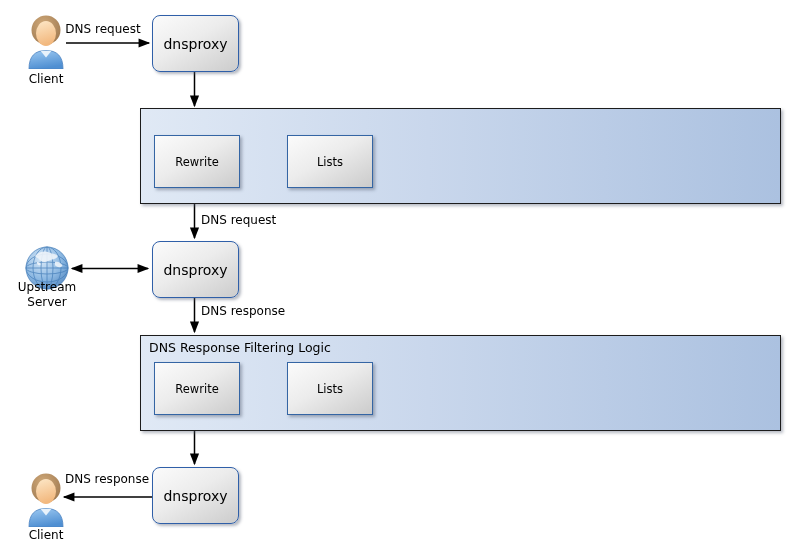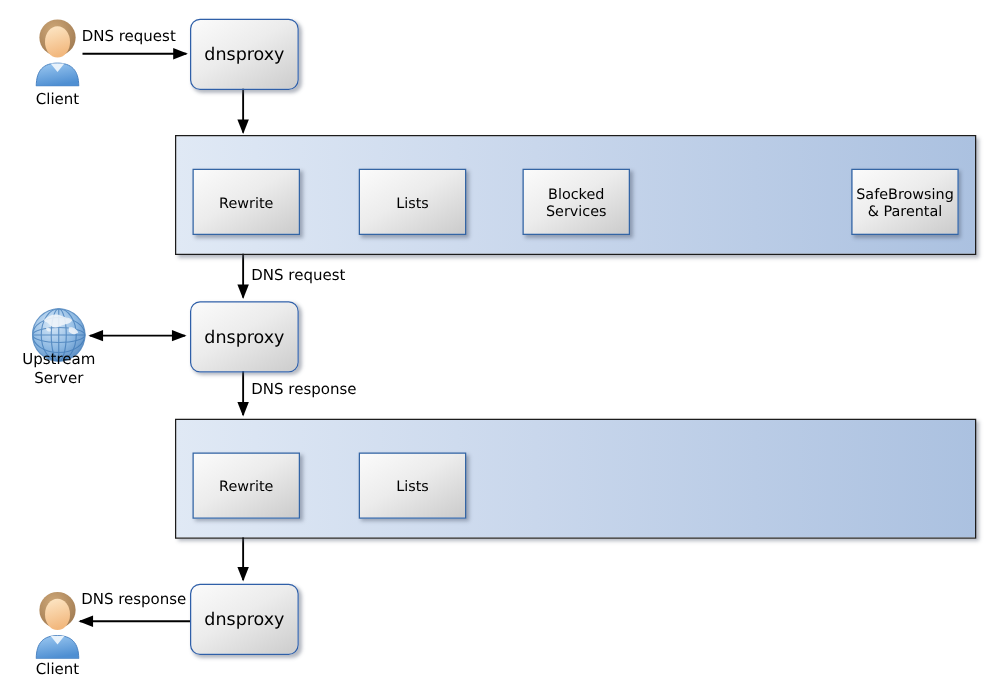--- a/index.html
+++ b/index.html
@@ -99,26 +99,20 @@
     <span>dnsproxy</span>
   </div>
 
   <div class="filter-container" style="left:140px;top:108px">
     <div class="inner-box" style="left:13px;top:26px">
       <span>Rewrite</span>
     </div>
     <div class="inner-box" style="left:146px;top:26px">
       <span>Lists</span>
     </div>
-    <div class="inner-box" style="left:277px;top:26px">
-      <span>Blocked Services</span>
-    </div>
-    <div class="inner-box" style="left:540px;top:26px">
-      <span>SafeBrowsing &amp; Parental</span>
-    </div>
   </div>
 
   <div class="lbl" style="left:201px;top:213px">DNS request</div>
 
   <div class="actor" style="left:25px;top:246px;width:44px;height:44px">
     <svg width="44" height="44" viewBox="0 0 44 44">
       <defs>
         <radialGradient id="glb" cx="0.38" cy="0.3" r="0.85">
           <stop offset="0" stop-color="#d9e9f8"></stop>
           <stop offset="0.55" stop-color="#8cb8e2"></stop>
@@ -148,20 +142,21 @@
   </div>
 
 
   <div class="node" style="left:152px;top:241px">
     <span>dnsproxy</span>
   </div>
 
   <div class="lbl" style="left:201px;top:304px">DNS response</div>
 
   <div class="filter-container" style="left:140px;top:335px">
+    <div class="container-title">DNS Response Filtering Logic</div>
     <div class="inner-box" style="left:13px;top:26px">
       <span>Rewrite</span>
     </div>
     <div class="inner-box" style="left:146px;top:26px">
       <span>Lists</span>
     </div>
   </div>
 
   <div class="node" style="left:152px;top:467px">
     <span>dnsproxy</span>

